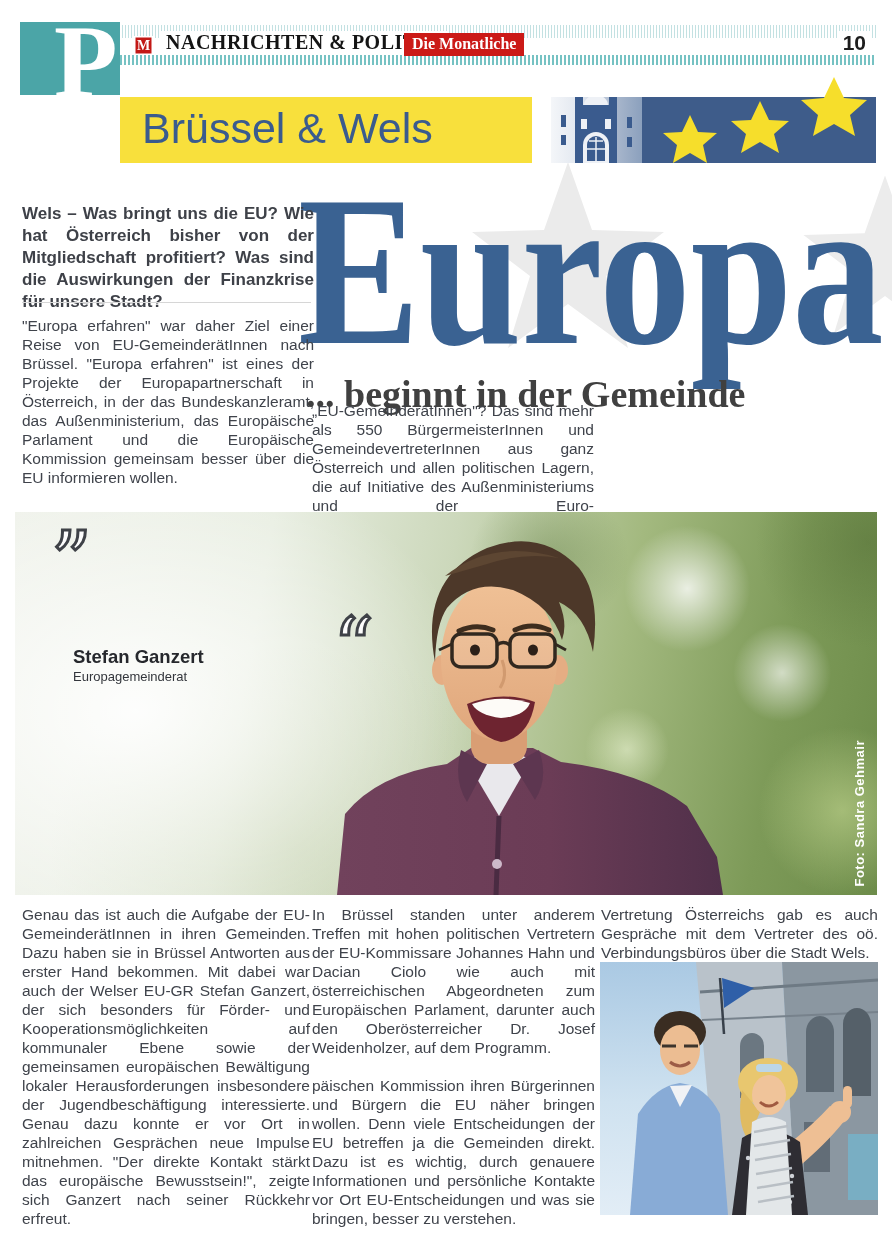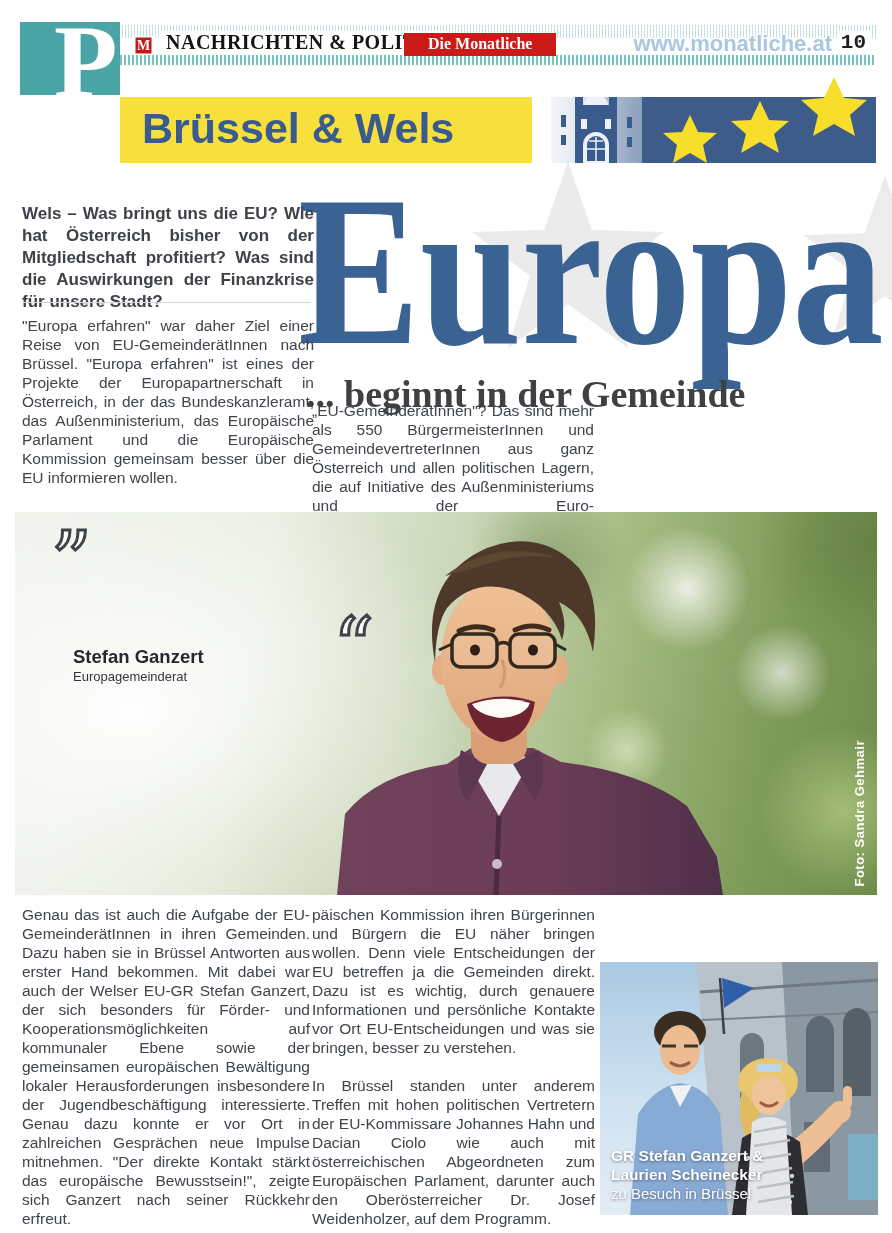--- a/index.html
+++ b/index.html
@@ -16,29 +16,29 @@
     background:repeating-linear-gradient(90deg,#76c2c3 0 2px,#ffffff 2px 4px);}
   .p-logo{left:20px;top:22px;width:100px;height:73px;background:#4ba5a7;z-index:4;overflow:visible;}
   .p-logo span{position:absolute;left:34px;top:-12px;font-family:"Liberation Serif",serif;
     font-weight:bold;font-size:104px;line-height:1;color:#ffffff;}
   .m-box{left:134px;top:36px;width:19px;height:19px;background:#c21916;z-index:5;
     color:#fff;font-family:"Liberation Serif",serif;font-weight:bold;font-size:14px;
     text-align:center;line-height:19px;box-shadow:inset 0 0 0 1.5px #fff;}
   .sec-title{left:160px;top:31px;z-index:5;font-family:"Liberation Serif",serif;font-weight:bold;
     font-size:20px;color:#141414;letter-spacing:.5px;background:#fff;padding:0 6px;}
   .dm-badge{left:404px;top:33px;z-index:5;background:#cb1a17;color:#fff;
-    font-family:"Liberation Serif",serif;font-weight:bold;font-size:16px;padding:2px 24px 3px;}
+    font-family:"Liberation Serif",serif;font-weight:bold;font-size:16px;padding:2px 8px 3px;}
   .url{right:60px;top:31px;z-index:5;font-weight:800;font-size:22px;color:#a9c7e2;
     text-shadow:0 0 2px #fff,0 0 4px #fff,1px 1px 0 #fff,-1px -1px 0 #fff;}
-  .pagenum{right:22px;top:31px;z-index:5;font-family:Liberation Mono, monospace;font-weight:bold;
+  .pagenum{right:22px;top:31px;z-index:5;font-family:Liberation Sans, sans-serif;font-weight:bold;
     font-size:21px;color:#1d1d1d;background:#fff;padding:0 4px;}
 
   
   .yellow{left:120px;top:97px;width:412px;height:66px;background:#f8e03c;z-index:3;}
-  .yellow span{position:absolute;left:22px;top:7px;font-size:43px;font-weight:700;color:#3a5b8e;}
+  .yellow span{position:absolute;left:22px;top:7px;font-size:43px;font-weight:400;color:#3a5b8e;}
   .castle{left:551px;top:97px;width:91px;height:66px;z-index:3;
     background:linear-gradient(90deg,#f4f6f9 0%,#dfe5ee 35%,#aab8cd 70%,#8ba0bd 100%);}
   .euband{left:642px;top:97px;width:234px;height:66px;background:#3e5c8a;z-index:3;overflow:visible;}
   .wm{z-index:0;}
 
   
   .lead{left:22px;top:203px;width:292px;font-size:17px;line-height:22px;font-weight:bold;
     color:#3e4148;text-align:justify;z-index:2;}
   .divider{left:22px;top:302px;width:289px;height:1px;background:#d6d6d6;z-index:2;}
   .bodytext{font-size:15.5px;line-height:19px;color:#3f434b;text-align:justify;z-index:2;}
@@ -94,21 +94,20 @@
     <div class="s-top"></div>
     <div class="s-mid"></div>
     <div class="s-bot"></div>
   </div>
   <div class="abs p-logo">
     <span>P</span>
   </div>
   <div class="abs m-box">M</div>
   <div class="abs sec-title">NACHRICHTEN &amp; POLITIK</div>
   <div class="abs dm-badge">Die Monatliche</div>
-  <div class="abs url">www.monatliche.at</div>
   <div class="abs pagenum">10</div>
 
   <div class="abs yellow">
     <span>Brüssel &amp; Wels</span>
   </div>
   <div class="abs castle">
     <svg width="91" height="66" viewBox="0 0 91 66">
       <rect x="24" y="8" width="42" height="58" fill="#3a5b8e"></rect>
       <rect x="24" y="0" width="8" height="14" fill="#3a5b8e"></rect>
       <rect x="41" y="0" width="8" height="14" fill="#3a5b8e"></rect>
@@ -189,23 +188,24 @@
     </svg>
     <span class="qm" style="left:36px;top:10px">”</span>
     <span class="qm" style="left:318px;top:96px">“</span>
     <div class="q-author">Stefan Ganzert</div>
     <div class="q-role">Europagemeinderat</div>
     <div class="credit">Foto: Sandra Gehmair</div>
   </div>
 
   <div class="abs bodytext b-col1">Genau das ist auch die Aufgabe der EU-GemeinderätInnen in ihren Gemeinden. Dazu haben sie in Brüssel Antworten aus erster Hand bekommen. Mit dabei war auch der Welser EU-GR Stefan Ganzert, der sich besonders für Förder- und Kooperationsmöglichkeiten auf kommunaler Ebene sowie der gemeinsamen europäischen Bewältigung lokaler Herausforderungen insbesondere der Jugendbeschäftigung interessierte. Genau dazu konnte er vor Ort in zahlreichen Gesprächen neue Impulse mitnehmen. "Der direkte Kontakt stärkt das europäische Bewusstsein!", zeigte sich Ganzert nach seiner Rückkehr erfreut.</div>
   <div class="abs bodytext b-col2">
+    <p>In Brüssel standen unter anderem Treffen mit hohen politischen Vertretern der EU-Kommissare Johannes Hahn und Dacian Ciolo wie auch mit österreichischen Abgeordneten zum Europäischen Parlament, darunter auch den Oberösterreicher Dr. Josef Weidenholzer, auf dem Programm.</p>
     <p>päischen Kommission ihren Bürgerinnen und Bürgern die EU näher bringen wollen. Denn viele Entscheidungen der EU betreffen ja die Gemeinden direkt. Dazu ist es wichtig, durch genauere Informationen und persönliche Kontakte vor Ort EU-Entscheidungen und was sie bringen, besser zu verstehen.</p>
-    <p>In Brüssel standen unter anderem Treffen mit hohen politischen Vertretern der EU-Kommissare Johannes Hahn und Dacian Ciolo wie auch mit österreichischen Abgeordneten zum Europäischen Parlament, darunter auch den Oberösterreicher Dr. Josef Weidenholzer, auf dem Programm.</p>
-  </div>
+  </div>
+  <div class="abs bodytext b-col3">Vertretung Österreichs gab es auch Gespräche mit dem Vertreter des oö. Verbindungsbüros über die Stadt Wels.</div>
 
   <div class="abs photo-small">
     <svg width="278" height="253" viewBox="0 0 278 253" style="position:absolute;left:0;top:0;z-index:1">
       <polygon points="96,0 182,0 196,253 118,253" fill="#b9c2ca"></polygon>
       <polygon points="182,0 278,0 278,253 196,253" fill="#8b97a1"></polygon>
       <line x1="100" y1="30" x2="278" y2="18" stroke="#6e7a84" stroke-width="3"></line>
       <line x1="102" y1="58" x2="278" y2="50" stroke="#77828c" stroke-width="2"></line>
       <path d="M206,70 a14,16 0 0 1 28,0 l0,60 l-28,0 Z" fill="#5d6973"></path>
       <path d="M243,62 a14,16 0 0 1 28,0 l0,72 l-28,0 Z" fill="#556069"></path>
       <path d="M140,84 a12,13 0 0 1 24,0 l0,52 l-24,0 Z" fill="#6b7781"></path>
@@ -234,20 +234,15 @@
           <circle cx="178" cy="196" r="2.2"></circle>
         <circle cx="192" cy="214" r="2.2"></circle>
           <circle cx="150" cy="228" r="2.2"></circle>
           <circle cx="172" cy="232" r="2.2"></circle>
         <circle cx="190" cy="240" r="2.2"></circle>
           <circle cx="158" cy="246" r="2.2"></circle>
       </g>
       <path d="M152,160 Q168,150 186,160 L192,253 L146,253 Z" fill="#e3e7e9"></path>
       <path d="M154,170 l34,-6 M154,184 l36,-6 M155,198 l36,-6 M156,212 l36,-6 M157,226 l36,-6 M158,240 l36,-6" stroke="#b9bfc5" stroke-width="2.5"></path>
     </svg>
-    <div class="caption">
-      <div class="c-b">GR Stefan Ganzert &amp;</div>
-      <div class="c-b">Laurien Scheinecker</div>
-      <div class="c-r">zu Besuch in Brüssel</div>
-    </div>
   </div>
 
 </div>
 
 </body></html>

